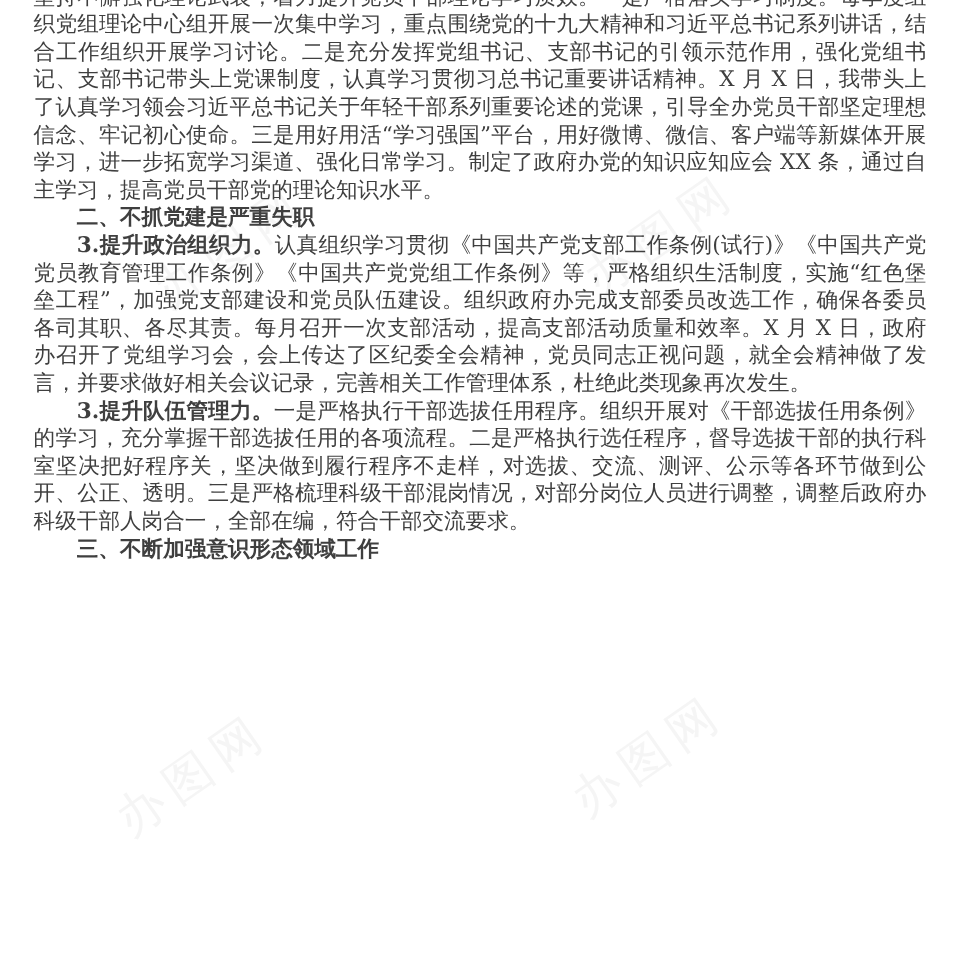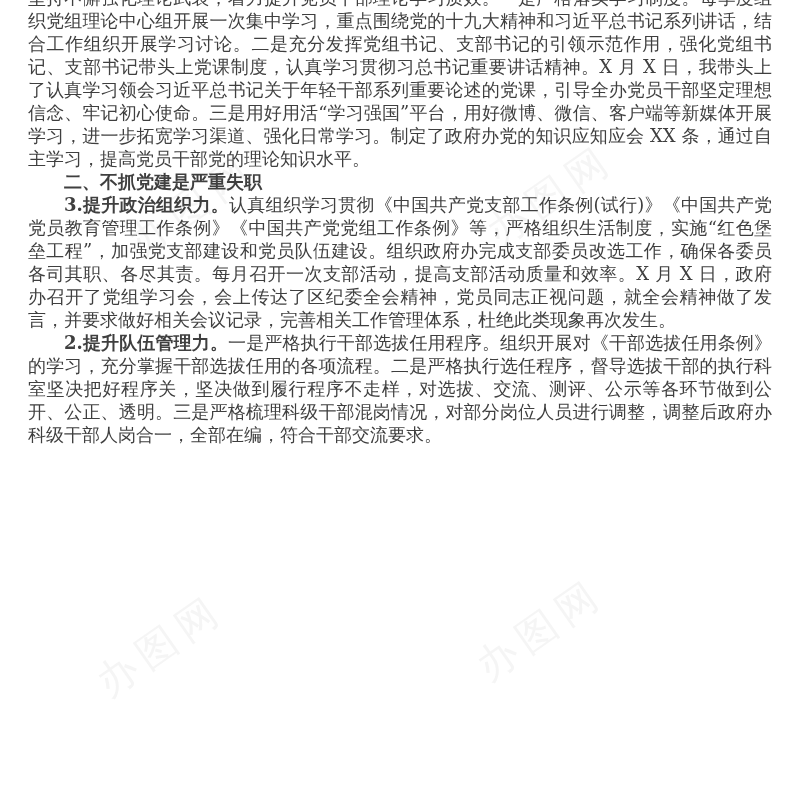--- a/index.html
+++ b/index.html
@@ -76,18 +76,19 @@
 
   <div class="content">
 
     <p class="p-intro">坚持不懈强化理论武装，着力提升党员干部理论学习质效。一是严格落实学习制度。每季度组织党组理论中心组开展一次集中学习，重点围绕党的十九大精神和习近平总书记系列讲话，结合工作组织开展学习讨论。二是充分发挥党组书记、支部书记的引领示范作用，强化党组书记、支部书记带头上党课制度，认真学习贯彻习总书记重要讲话精神。X 月 X 日，我带头上了认真学习领会习近平总书记关于年轻干部系列重要论述的党课，引导全办党员干部坚定理想信念、牢记初心使命。三是用好用活“学习强国”平台，用好微博、微信、客户端等新媒体开展学习，进一步拓宽学习渠道、强化日常学习。制定了政府办党的知识应知应会 XX 条，通过自主学习，提高党员干部党的理论知识水平。</p>
 
     <h2 class="h2-s2">二、不抓党建是严重失职</h2>
 
 
     <p class="indent p-i2"><b class="lead">3.提升政治组织力。</b><span>认真组织学习贯彻《中国共产党支部工作条例(试行)》《中国共产党党员教育管理工作条例》《中国共产党党组工作条例》等，严格组织生活制度，实施“红色堡垒工程”，加强党支部建设和党员队伍建设。组织政府办完成支部委员改选工作，确保各委员各司其职、各尽其责。每月召开一次支部活动，提高支部活动质量和效率。X 月 X 日，政府办召开了党组学习会，会上传达了区纪委全会精神，党员同志正视问题，就全会精神做了发言，并要求做好相关会议记录，完善相关工作管理体系，杜绝此类现象再次发生。</span></p>
 
-    <p class="indent p-i3"><b class="lead">2.提升队伍管理力。</b><span>一是严格执行干部选拔任用程序。组织开展对《干部选拔任用条例》的学习，充分掌握干部选拔任用的各项流程。二是严格执行选任程序，督导选拔干部的执行科室坚决把好程序关，坚决做到履行程序不走样，对选拔、交流、测评、公示等各环节做到公开、公正、透明。三是严格梳理科级干部混岗情况，对部分岗位人员进行调整，调整后政府办科级干部人岗合一，全部在编，符合干部交流要求。</span></p>
+    <p class="indent p-i3"><b class="lead">3.提升队伍管理力。</b><span>一是严格执行干部选拔任用程序。组织开展对《干部选拔任用条例》的学习，充分掌握干部选拔任用的各项流程。二是严格执行选任程序，督导选拔干部的执行科室坚决把好程序关，坚决做到履行程序不走样，对选拔、交流、测评、公示等各环节做到公开、公正、透明。三是严格梳理科级干部混岗情况，对部分岗位人员进行调整，调整后政府办科级干部人岗合一，全部在编，符合干部交流要求。</span></p>
 
+    <h2 class="h2-s3">三、不断加强意识形态领域工作</h2>
 
 
   </div>
 </div>
 
 </body></html>

